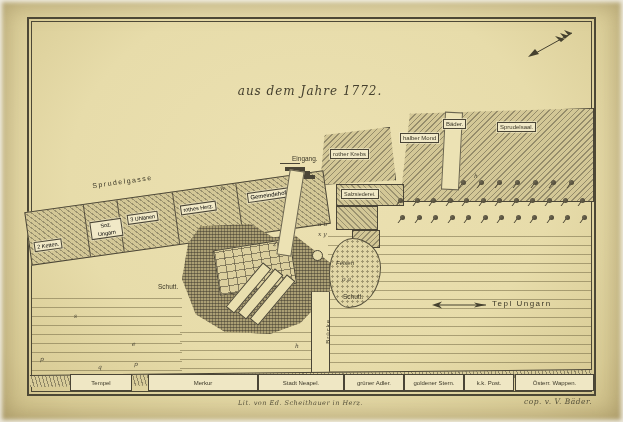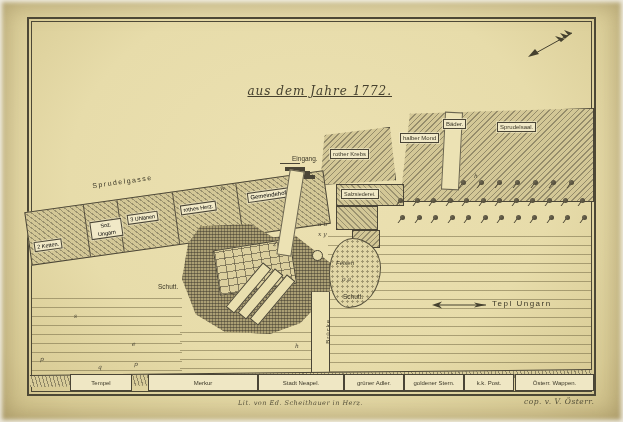--- a/index.html
+++ b/index.html
@@ -7,22 +7,22 @@
   #scan{position:relative;width:623px;height:422px;
     background:radial-gradient(ellipse at 50% 42%, #ece1b2 0%, #e7dcaa 55%, #d9cc96 85%, #c9ba83 100%);
     box-shadow:inset 0 0 4px 2px rgba(255,255,255,.8), inset 0 0 22px 6px rgba(110,90,50,.35);}
   
   .frame-outer{position:absolute;left:27px;top:17px;width:565px;height:375px;border:2px solid #4d4836;pointer-events:none;}
   .frame-inner{position:absolute;inset:2px;border:1px solid #4d4836;}
   
   .tab{position:absolute;left:52px;top:50px;font:bold 18px "DejaVu Serif",serif;color:#3e3a2b;letter-spacing:1px;}
   .title{position:absolute;left:140px;top:44px;width:340px;text-align:center;
     font:italic 26px "DejaVu Serif",serif;color:#45402e;letter-spacing:4px;word-spacing:18px;}
-  .subtitle{position:absolute;left:212px;top:84px;width:180px;text-align:right;
-    font:italic 12px "DejaVu Serif",serif;color:#45402e;letter-spacing:1px;text-decoration:underline;}
+  .subtitle{position:absolute;left:220px;top:84px;width:180px;text-align:center;
+    font:italic 12px "DejaVu Serif",serif;color:#45402e;letter-spacing:1px;}
   .credit{position:absolute;font:italic 6.5px "DejaVu Serif",serif;color:#55503a;letter-spacing:.5px;}
   .credit.l{left:238px;top:399px;}
   .credit.r{left:524px;top:397px;font-size:7.5px;}
   .lbl{position:absolute;font-size:6px;color:#3c3828;white-space:nowrap;line-height:1.1;z-index:30;}
   .boxlbl{background:#f1e9c7;border:1px solid #4a4536;padding:0 2px;line-height:8px;box-shadow:0 0 0 1px rgba(241,233,199,.6);}
   
   .hatch{position:absolute;border:1px solid #4a4536;
     background:repeating-linear-gradient(135deg, rgba(74,69,54,.45) 0 1px, transparent 1px 4px), #d3c796;}
   .hatch2{position:absolute;border:1px solid #4a4536;
     background:repeating-linear-gradient(45deg, rgba(74,69,54,.4) 0 1px, transparent 1px 4px), #d3c796;}
@@ -193,18 +193,18 @@
       <span class="mark" style="left: 132px; top: 340px;">e</span>
       <span class="mark" style="left: 40px; top: 355px;">p</span>
       <span class="mark" style="left: 98px; top: 363px;">q</span>
       <span class="mark" style="left: 134px; top: 360px;">p</span>
       <span class="mark" style="left: 342px; top: 275px;">o a</span>
       <span class="mark" style="left: 318px; top: 220px;">a b</span>
       <span class="mark" style="left: 318px; top: 230px;">x y</span>
     </div>
 
   <div class="credit l">Lit. von Ed. Scheithauer in Herz.</div>
-  <div class="credit r">cop. v. V. Österr.</div>
+  <div class="credit r">cop. v. V. Bäder.</div>
 
   <div class="frame-outer">
     <div class="frame-inner"></div>
   </div>
 </div>
 
 </body></html>

